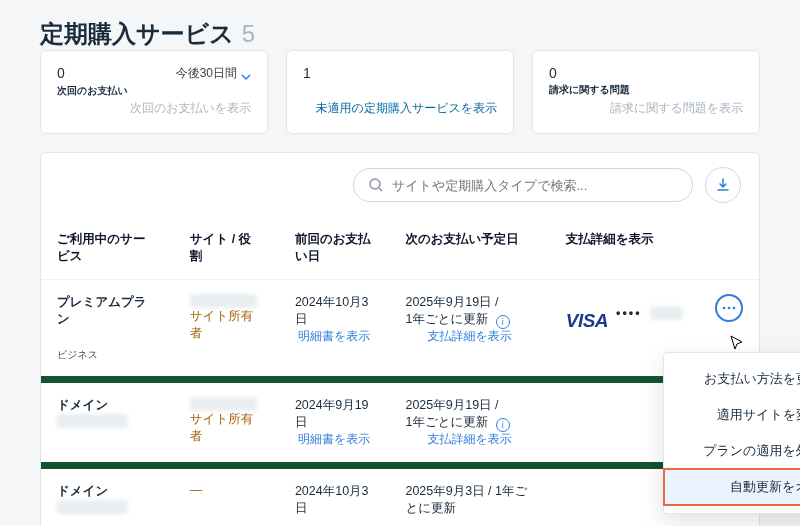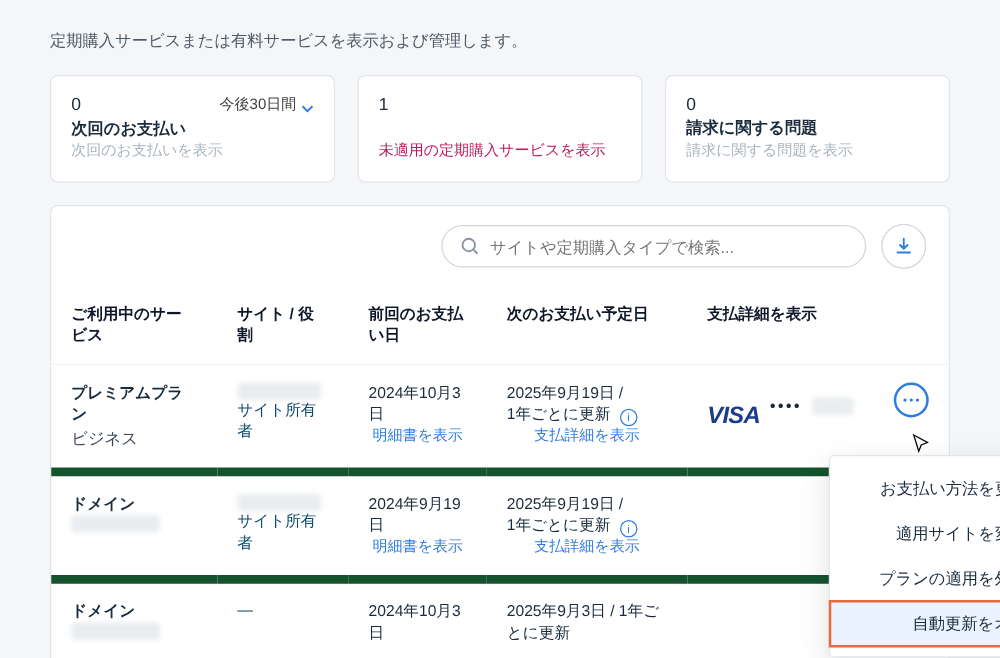--- a/index.html
+++ b/index.html
@@ -7,55 +7,58 @@
   .page { padding: 18px 40px 30px; }
   .h1 { font-size: 24px; font-weight: 700; display: flex; align-items: baseline; gap: 8px; }
   .h1 .count { color: #a9b4bf; font-weight: 400; }
   .subtitle { color: #4d5a66; margin: 6px 0 18px; font-size: 13px; }
 
   .stats { display: flex; gap: 18px; margin-bottom: 18px; }
   .card { background: #fff; border: 1px solid #e2e6ea; border-radius: 6px; padding: 14px 16px 16px; flex: 1; min-height: 84px; display: flex; flex-direction: column; }
   .card-top { display: flex; justify-content: space-between; align-items: start; }
   .card-num { font-size: 14px; font-weight: 400; color: #1a2b3c; }
   .card-period { color: #404040; font-size: 12px; display: flex; align-items: flex-end; gap: 4px; cursor: pointer; }
-  .card-label { margin-top: 2px; font-size: 13px; font-weight: 700; }
-  .card-link { margin-top: auto; font-size: 12px; color: #a9b4bf; }
-  .card-link.active { color: #be185d; cursor: pointer; }
+  .card-label { margin-top: 2px; font-size: 10px; font-weight: 700; }
+  .card-link { margin-top: auto; font-size: 12px; color: #a9b4bf; text-align: right; }
+  .card-link.active { color: #0369a1; cursor: pointer; }
 
   .panel { background: #fff; border: 1px solid #e2e6ea; border-radius: 6px; }
   .panel-top { display: flex; justify-content: flex-end; align-items: center; padding: 14px 18px; gap: 12px; }
   .search { display: flex; align-items: center; border: 1px solid #d0d7de; border-radius: 24px; padding: 8px 14px; width: 340px; color: #8a95a1; gap: 8px; }
   .search input { border: none; outline: none; flex: 1; font-size: 13px; color: #333; background: transparent; }
   .dl-btn { width: 36px; height: 36px; border-radius: 50%; border: 1px solid #d0d7de; display: flex; align-items: center; justify-content: center; color: #2f7de1; cursor: pointer; }
   .tbl { width: 100%; border-collapse: collapse; }
   .tbl th, .tbl td { text-align: left; padding: 14px 16px; vertical-align: top; font-size: 12.5px; }
   .tbl th { font-weight: 700; color: #0f172a; border-bottom: 1px solid #eef1f4; }
   .tbl tbody tr { border-bottom: 7px solid #14532d; }
   .svc-name { font-weight: 700; }
-  .svc-sub { font-size: 13px; color: #3d4a56; margin-top: 2px; }
+  .svc-sub { font-size: 10px; color: #3d4a56; margin-top: 20px; }
   .blur { display: inline-block; background: #e9edf0; color: transparent; border-radius: 3px; filter: blur(2px); user-select: none; }
-  .role { color: #0c4a6e; }
+  .role { color: #a16207; }
   .link { color: #2f7de1; cursor: pointer; font-size: 12px; text-align: center; }
   .info { display:inline-flex; width:14px; height:14px; border:1px solid #2f7de1; border-radius:50%; align-items:center; justify-content:center; font-size:9px; color:#2f7de1; margin-left:4px; position:relative; top:2px; }
   .pay { display: flex; align-items: center; gap: 8px; }
   .visa { font-family: Arial; font-weight: 800; font-style: italic; color: #1a3c8a; letter-spacing: -0.5px; font-size: 19px; margin-top: 16px; }
   .dots { letter-spacing: 2px; font-weight: 700; }
   .more { width: 28px; height: 28px; border: 2px solid #2f7de1; border-radius: 50%; display:flex; align-items:center; justify-content:center; color:#2f7de1; background:#fff; cursor:pointer; }
   .cursor { position:absolute; margin-left:14px; margin-top:12px; }
   .menu { position:absolute; background:#fff; border:1px solid #e2e6ea; border-radius:4px; box-shadow:0 8px 24px rgba(0,0,0,0.12); padding:8px 0; width: 176px; margin-top: 30px; margin-left: -52px; z-index: 5; }
   .menu-item { padding: 9px 16px; font-size: 13px; color:#1a2b3c; cursor:pointer; }
   .menu-item.hl { background:#eaf3ff; outline: 2px solid #e86a3f; outline-offset: -1px; }
   .celrel { position: relative; }
   svg{display:block}
 </style>
 </head>
 <body>
 
 <div class="page">
-  <div class="subtitle">定期購入サービスまたは有料サービスを表示および管理します。</div>
+  <div class="h1">
+    <span>定期購入サービス</span>
+    <span class="count">5</span>
+  </div>
 
   <div class="stats">
     <div class="card">
       <div class="card-top">
         <div class="card-num">0</div>
         <div class="card-period">
           <span>今後30日間</span>
           <span>
             <svg width="10" height="10" viewBox="0 0 10 10">
                 <path d="M1 3l4 4 4-4" stroke="#2f7de1" stroke-width="1.5" fill="none"></path>

